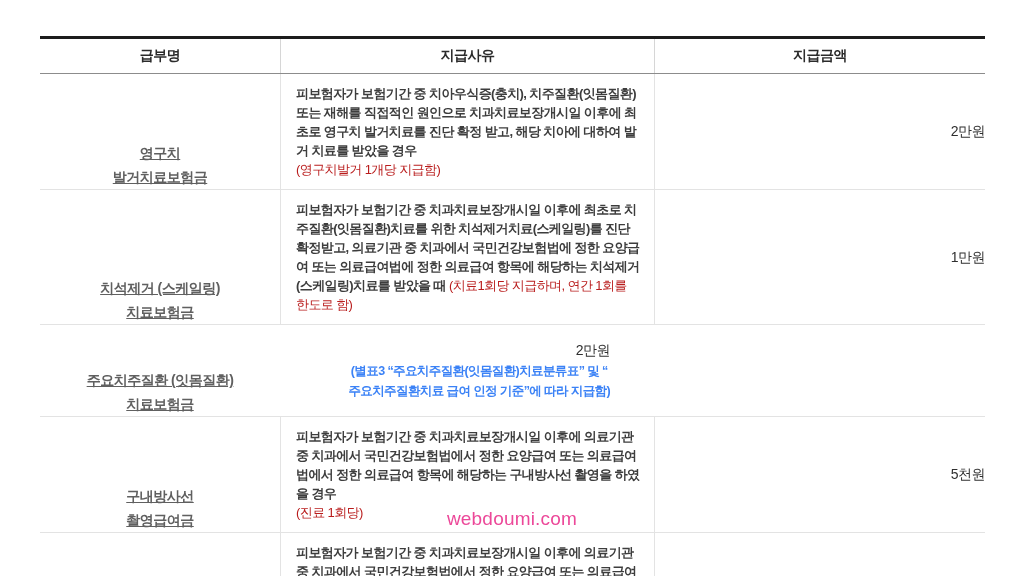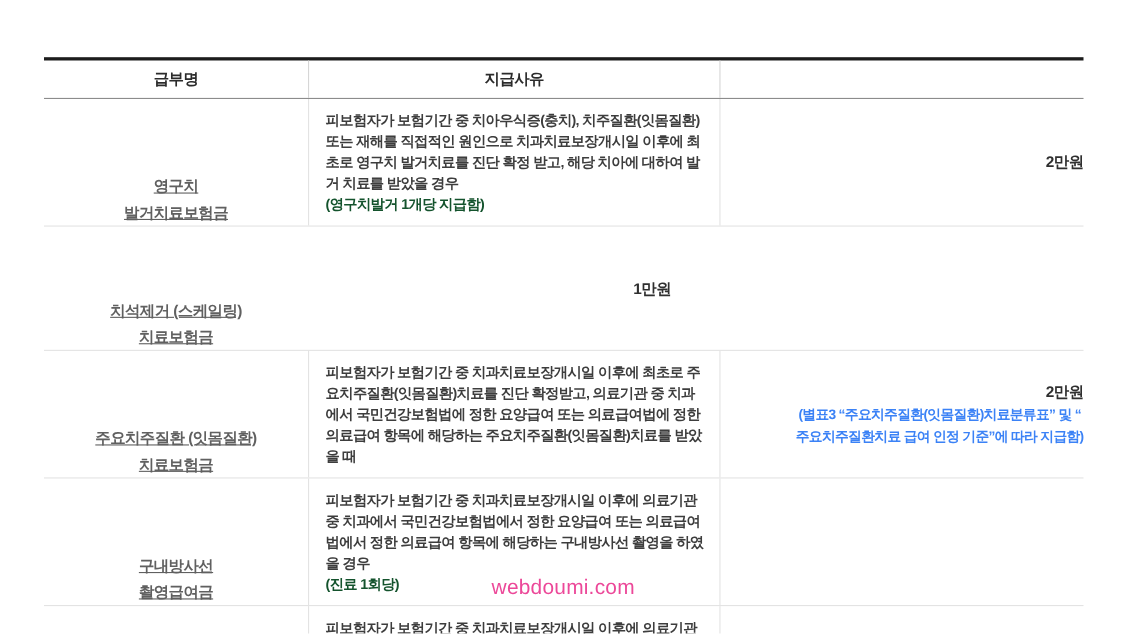--- a/index.html
+++ b/index.html
@@ -2,21 +2,21 @@
 <html><head>
 <meta charset="utf-8">
 <style>
   * { margin: 0; padding: 0; box-sizing: border-box; }
   html, body {
     width: 1024px; height: 576px;
     background: #ffffff;
     font-family: "Liberation Sans", "DejaVu Sans", sans-serif;
     overflow: hidden;
   }
-  .page { position: relative; width: 1024px; height: 449px; background: #fff; margin-top: 16px; }
+  .page { position: relative; width: 1024px; height: 449px; background: #fff; }
 
   .benefit-table {
     position: absolute;
     left: 40px; top: 36px;
     width: 945px;
     border-top: 3px solid #1c1c1c;
   }
 
   .thead {
     display: flex;
@@ -54,26 +54,26 @@
     white-space: pre-line;
     text-decoration: underline;
   }
 
   .col-reason.cell { padding: 10px 12px 10px 15px; }
   .reason-text {
     font-size: 13px; font-weight: 600; color: #3d3d3d;
     line-height: 19px; letter-spacing: -0.6px;
     word-break: break-all;
   }
-  .note { display: block; color: #14532d; font-weight: 700; }
+  .note { display: block; color: #b91c1c; font-weight: 400; }
   .note.inline { display: inline; }
 
   .col-amount.cell { flex-direction: column; justify-content: center; }
   .amount-text {
-    font-size: 14px; font-weight: 700; color: #2f2f2f;
+    font-size: 14px; font-weight: 400; color: #2f2f2f;
     letter-spacing: -0.5px; line-height: 21px;
   }
   .amount-note {
     font-size: 12.5px; font-weight: 600; color: #3b82f6;
     letter-spacing: -0.6px; line-height: 20px;
     text-align: center; white-space: pre-line;
   }
 
   .watermark {
     position: absolute;
@@ -86,20 +86,21 @@
 </head>
 <body>
 
 <div class="page">
 
   <div class="benefit-table">
 
     <div class="thead">
       <div class="th col-benefit">급부명</div>
       <div class="th col-reason">지급사유</div>
+      <div class="th col-amount">지급금액</div>
     </div>
 
     <div class="tbody">
   <div class="row">
     <div class="cell col-benefit">
       <div class="benefit-text">영구치
 발거치료보험금</div>
     </div>
     <div class="cell col-reason">
       <div class="reason-text">
@@ -110,52 +111,56 @@
       <div class="amount-text">2만원</div>
 
     </div>
   </div>
 
   <div class="row">
     <div class="cell col-benefit">
       <div class="benefit-text">치석제거 (스케일링)
 치료보험금</div>
     </div>
+    <div class="cell col-reason">
+      <div class="reason-text">
+        <span>피보험자가 보험기간 중 치과치료보장개시일 이후에 최초로 치주질환(잇몸질환)치료를 위한 치석제거치료(스케일링)를 진단 확정받고, 의료기관 중 치과에서 국민건강보험법에 정한 요양급여 또는 의료급여법에 정한 의료급여 항목에 해당하는 치석제거(스케일링)치료를 받았을 때</span><span class="note inline"> (치료1회당 지급하며, 연간 1회를 한도로 함)</span>
+      </div>
+    </div>
     <div class="cell col-amount">
       <div class="amount-text">1만원</div>
 
     </div>
   </div>
 
   <div class="row">
     <div class="cell col-benefit">
       <div class="benefit-text">주요치주질환 (잇몸질환)
 치료보험금</div>
-    </div>
-    <div class="cell col-reason">
-      <div class="reason-text">
-        <span>피보험자가 보험기간 중 치과치료보장개시일 이후에 최초로 주요치주질환(잇몸질환)치료를 진단 확정받고, 의료기관 중 치과에서 국민건강보험법에 정한 요양급여 또는 의료급여법에 정한 의료급여 항목에 해당하는 주요치주질환(잇몸질환)치료를 받았을 때</span>
-      </div>
     </div>
     <div class="cell col-amount">
       <div class="amount-text">2만원</div>
       <div class="amount-note">(별표3 “주요치주질환(잇몸질환)치료분류표” 및 “
 주요치주질환치료 급여 인정 기준”에 따라 지급함)</div>
     </div>
   </div>
 
   <div class="row">
     <div class="cell col-benefit">
       <div class="benefit-text">구내방사선
 촬영급여금</div>
     </div>
     <div class="cell col-reason">
       <div class="reason-text">
         <span>피보험자가 보험기간 중 치과치료보장개시일 이후에 의료기관 중 치과에서 국민건강보험법에서 정한 요양급여 또는 의료급여법에서 정한 의료급여 항목에 해당하는 구내방사선 촬영을 하였을 경우</span><span class="note">(진료 1회당)</span>
       </div>
+    </div>
+    <div class="cell col-amount">
+      <div class="amount-text">5천원</div>
+
     </div>
   </div>
 
   <div class="row">
     <div class="cell col-benefit">
       
     </div>
     <div class="cell col-reason">
       <div class="reason-text">
         <span>피보험자가 보험기간 중 치과치료보장개시일 이후에 의료기관 중 치과에서 국민건강보험법에서 정한 요양급여 또는 의료급여법에서 정한 의료급여 항목에 해당하는 파노라마 방사선 촬영을 하였을 경우</span>

